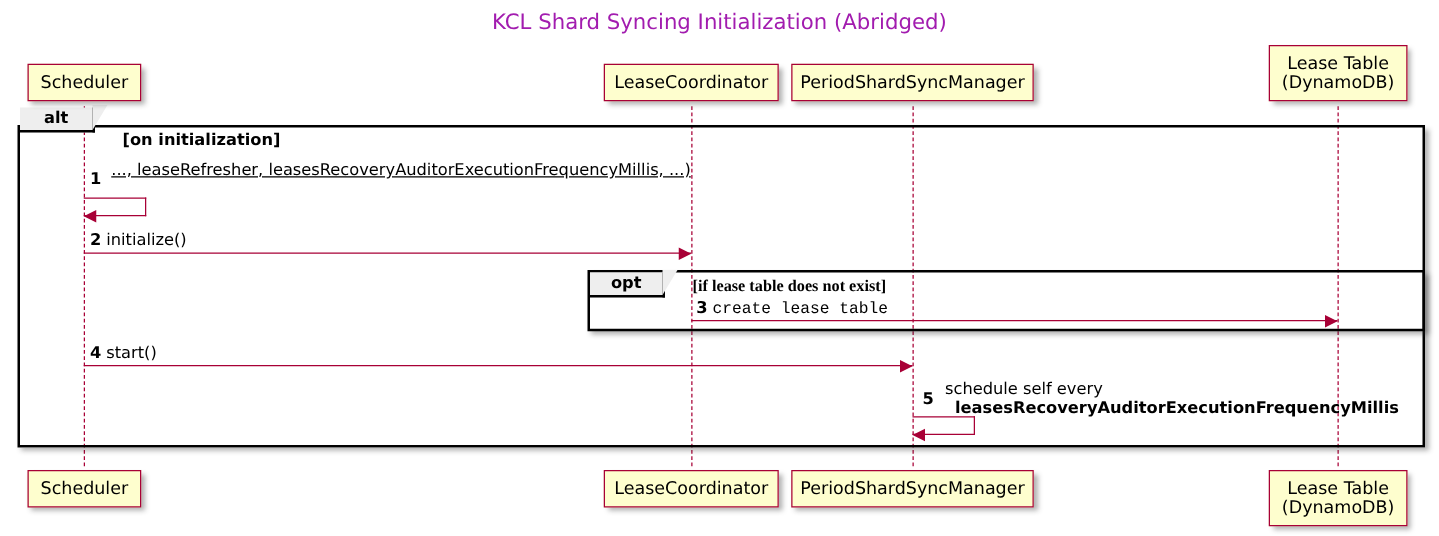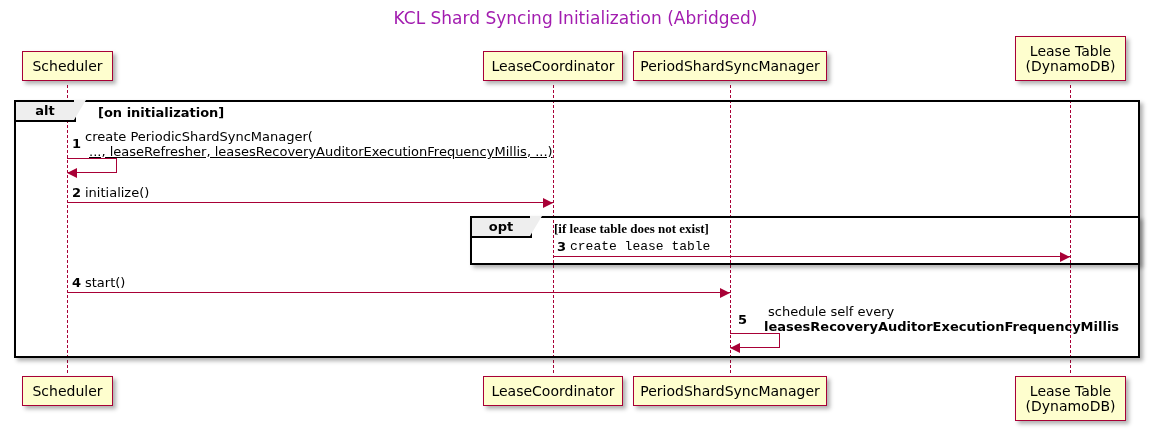--- a/index.html
+++ b/index.html
@@ -138,30 +138,29 @@
 <div id="canvas">
   <div class="diagram-title">KCL Shard Syncing Initialization (Abridged)</div>
   <div id="lifelines-layer">
       <div class="lifeline" style="left: 67px; top: 85px; height: 288px;"></div>
       <div class="lifeline" style="left: 553px; top: 85px; height: 288px;"></div>
       <div class="lifeline" style="left: 730px; top: 85px; height: 288px;"></div>
       <div class="lifeline" style="left: 1070px; top: 85px; height: 288px;"></div>
     </div>
   <div id="frames-layer">
       <div class="frame" style="left: 14px; top: 100px; width: 1126px; height: 258px;"></div>
-      <div class="frame-tab" style="left: 16px; top: 102px; width: 60px;">alt</div>
+      <div class="frame-tab" style="left: 16px; top: 86px; width: 60px;">alt</div>
       <div class="frame-label" style="left: 98px; top: 105px;">[on initialization]</div>
       <div class="frame" style="left: 470px; top: 216px; width: 670px; height: 49px;"></div>
       <div class="frame-tab" style="left: 472px; top: 218px; width: 60px;">opt</div>
       <div class="frame-label" style="left: 554px; top: 221px; font-family: Liberation Serif, serif;">[if lease table does not exist]</div>
     </div>
   <div id="messages-layer">
       <div class="msg-label msg-num" style="left: 72px; top: 136px;">1</div>
       <div class="msg-label" style="left: 85px; top: 129px;">
-        <div style="margin-left: 0px;">create PeriodicShardSyncManager(</div>
         <div style="margin-left: 4px; text-decoration: underline;">..., leaseRefresher, leasesRecoveryAuditorExecutionFrequencyMillis, ...)</div>
       </div>
       <div class="selfcall" style="left: 67px; top: 158px; width: 50px; height: 15px;"></div>
       <div class="arrowhead left" style="left: 67px; top: 168px;"></div>
       <div class="msg-label msg-num" style="left: 72px; top: 185px;">2</div>
       <div class="msg-label" style="left: 85px; top: 185px;">
         <div style="margin-left: 0px;">initialize()</div>
       </div>
       <div class="msg-line" style="left: 67px; top: 202px; width: 486px;"></div>
       <div class="arrowhead right" style="top: 198px; left: 543px;"></div>
@@ -172,21 +171,21 @@
       <div class="msg-line" style="left: 553px; top: 256px; width: 517px;"></div>
       <div class="arrowhead right" style="top: 252px; left: 1060px;"></div>
       <div class="msg-label msg-num" style="left: 72px; top: 275px;">4</div>
       <div class="msg-label" style="left: 85px; top: 275px;">
         <div style="margin-left: 0px;">start()</div>
       </div>
       <div class="msg-line" style="left: 67px; top: 292px; width: 663px;"></div>
       <div class="arrowhead right" style="top: 288px; left: 720px;"></div>
       <div class="msg-label msg-num" style="left: 738px; top: 312px;">5</div>
       <div class="msg-label" style="left: 752px; top: 304px;">
-        <div style="margin-left: 16px;">schedule self every</div>
+        <div style="margin-left: 4px;">schedule self every</div>
         <div style="margin-left: 12px; font-weight: bold;">leasesRecoveryAuditorExecutionFrequencyMillis</div>
       </div>
       <div class="selfcall" style="left: 730px; top: 333px; width: 50px; height: 15px;"></div>
       <div class="arrowhead left" style="left: 730px; top: 343px;"></div>
     </div>
   <div id="participants-layer">
       <div class="participant" style="left: 22px; width: 91px; height: 30px; top: 51px;">
         <span class="pline">Scheduler</span>
       </div>
       <div class="participant" style="left: 22px; width: 91px; height: 30px; top: 376px;">

